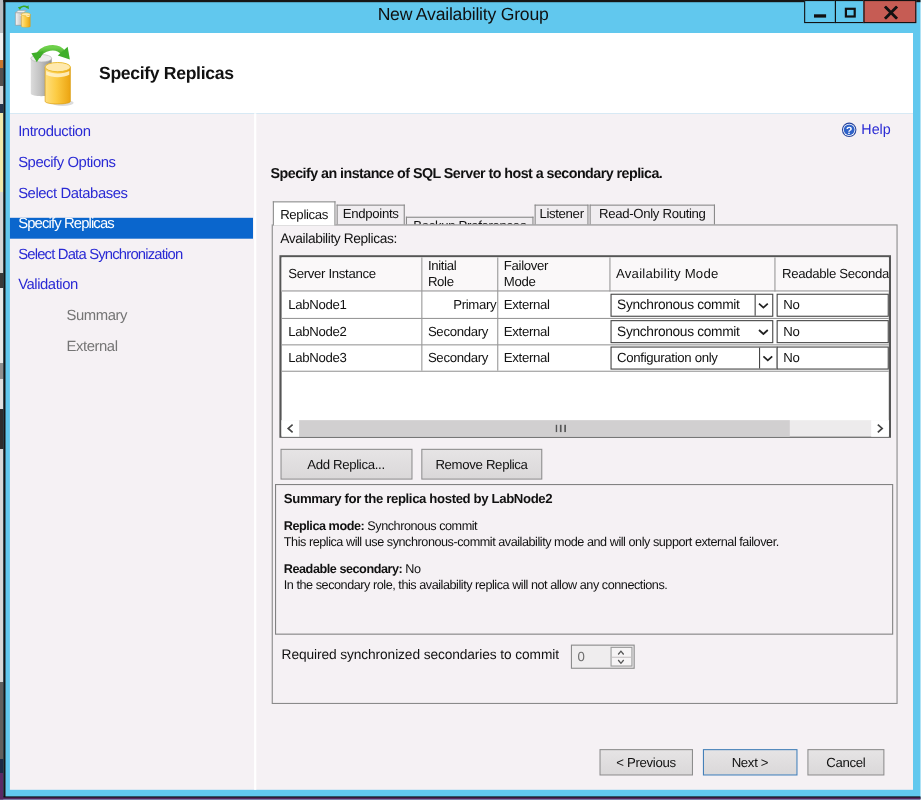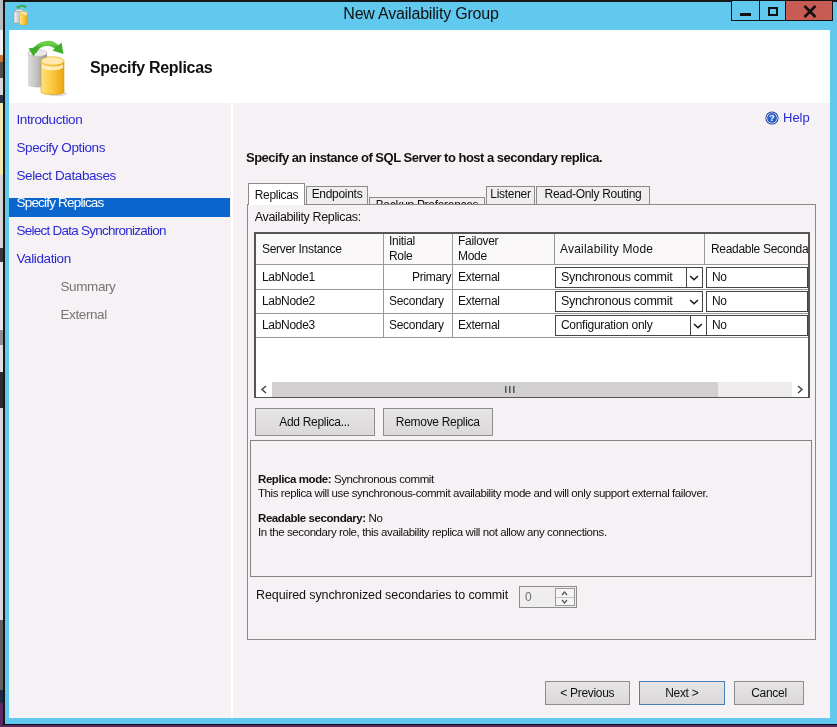--- a/index.html
+++ b/index.html
@@ -242,20 +242,21 @@
       <svg style="position:absolute; left:4px; top:3px;" width="8" height="9">
           <path d="M2 1 L6 4.5 L2 8" stroke="#444" stroke-width="1.5" fill="none"></path>
         </svg>
     </div>
   </div>
 
   <div class="abs btn z4" style="left:254.5px; top:407.5px; width:120px; height:28px; padding-top:6px;">Add Replica...</div>
   <div class="abs btn z4" style="left:382.5px; top:407.5px; width:110.5px; height:28px; padding-top:6px;">Remove Replica</div>
 
   <div id="sumpanel" class="abs z4"></div>
+  <div class="abs stxt z4" style="left:258px; top:446px; font-size:12px; font-weight:bold; letter-spacing:-0.35px;">Summary for the replica hosted by LabNode2</div>
   <div class="abs stxt z4" style="left:258px; top:473px;"><b>Replica mode:</b> Synchronous commit</div>
   <div class="abs stxt z4" style="left:258px; top:486.5px;">This replica will use synchronous-commit availability mode and will only support external failover.</div>
   <div class="abs stxt z4" style="left:258px; top:512px;"><b>Readable secondary:</b> No</div>
   <div class="abs stxt z4" style="left:258px; top:525.5px;">In the secondary role, this availability replica will not allow any connections.</div>
 
   <div class="abs gtxt z4" style="left:256px; top:588px; font-size:12.5px; letter-spacing:-0.1px;">Required synchronized secondaries to commit</div>
   <div class="abs z4" style="left:519px; top:586px; width:58px; height:22px; border:1px solid #8C8C8C; background:#EFEDEE;">
     <span style="position:absolute; left:5px; top:3px; font-size:12px; color:#6e6e6e;">0</span>
     <div style="position:absolute; right:1px; top:1px; width:20px; height:18px; border:1px solid #9A9A9A; background:#F6F4F5;">
       <svg style="position:absolute; left:5px; top:2px;" width="7" height="5">

